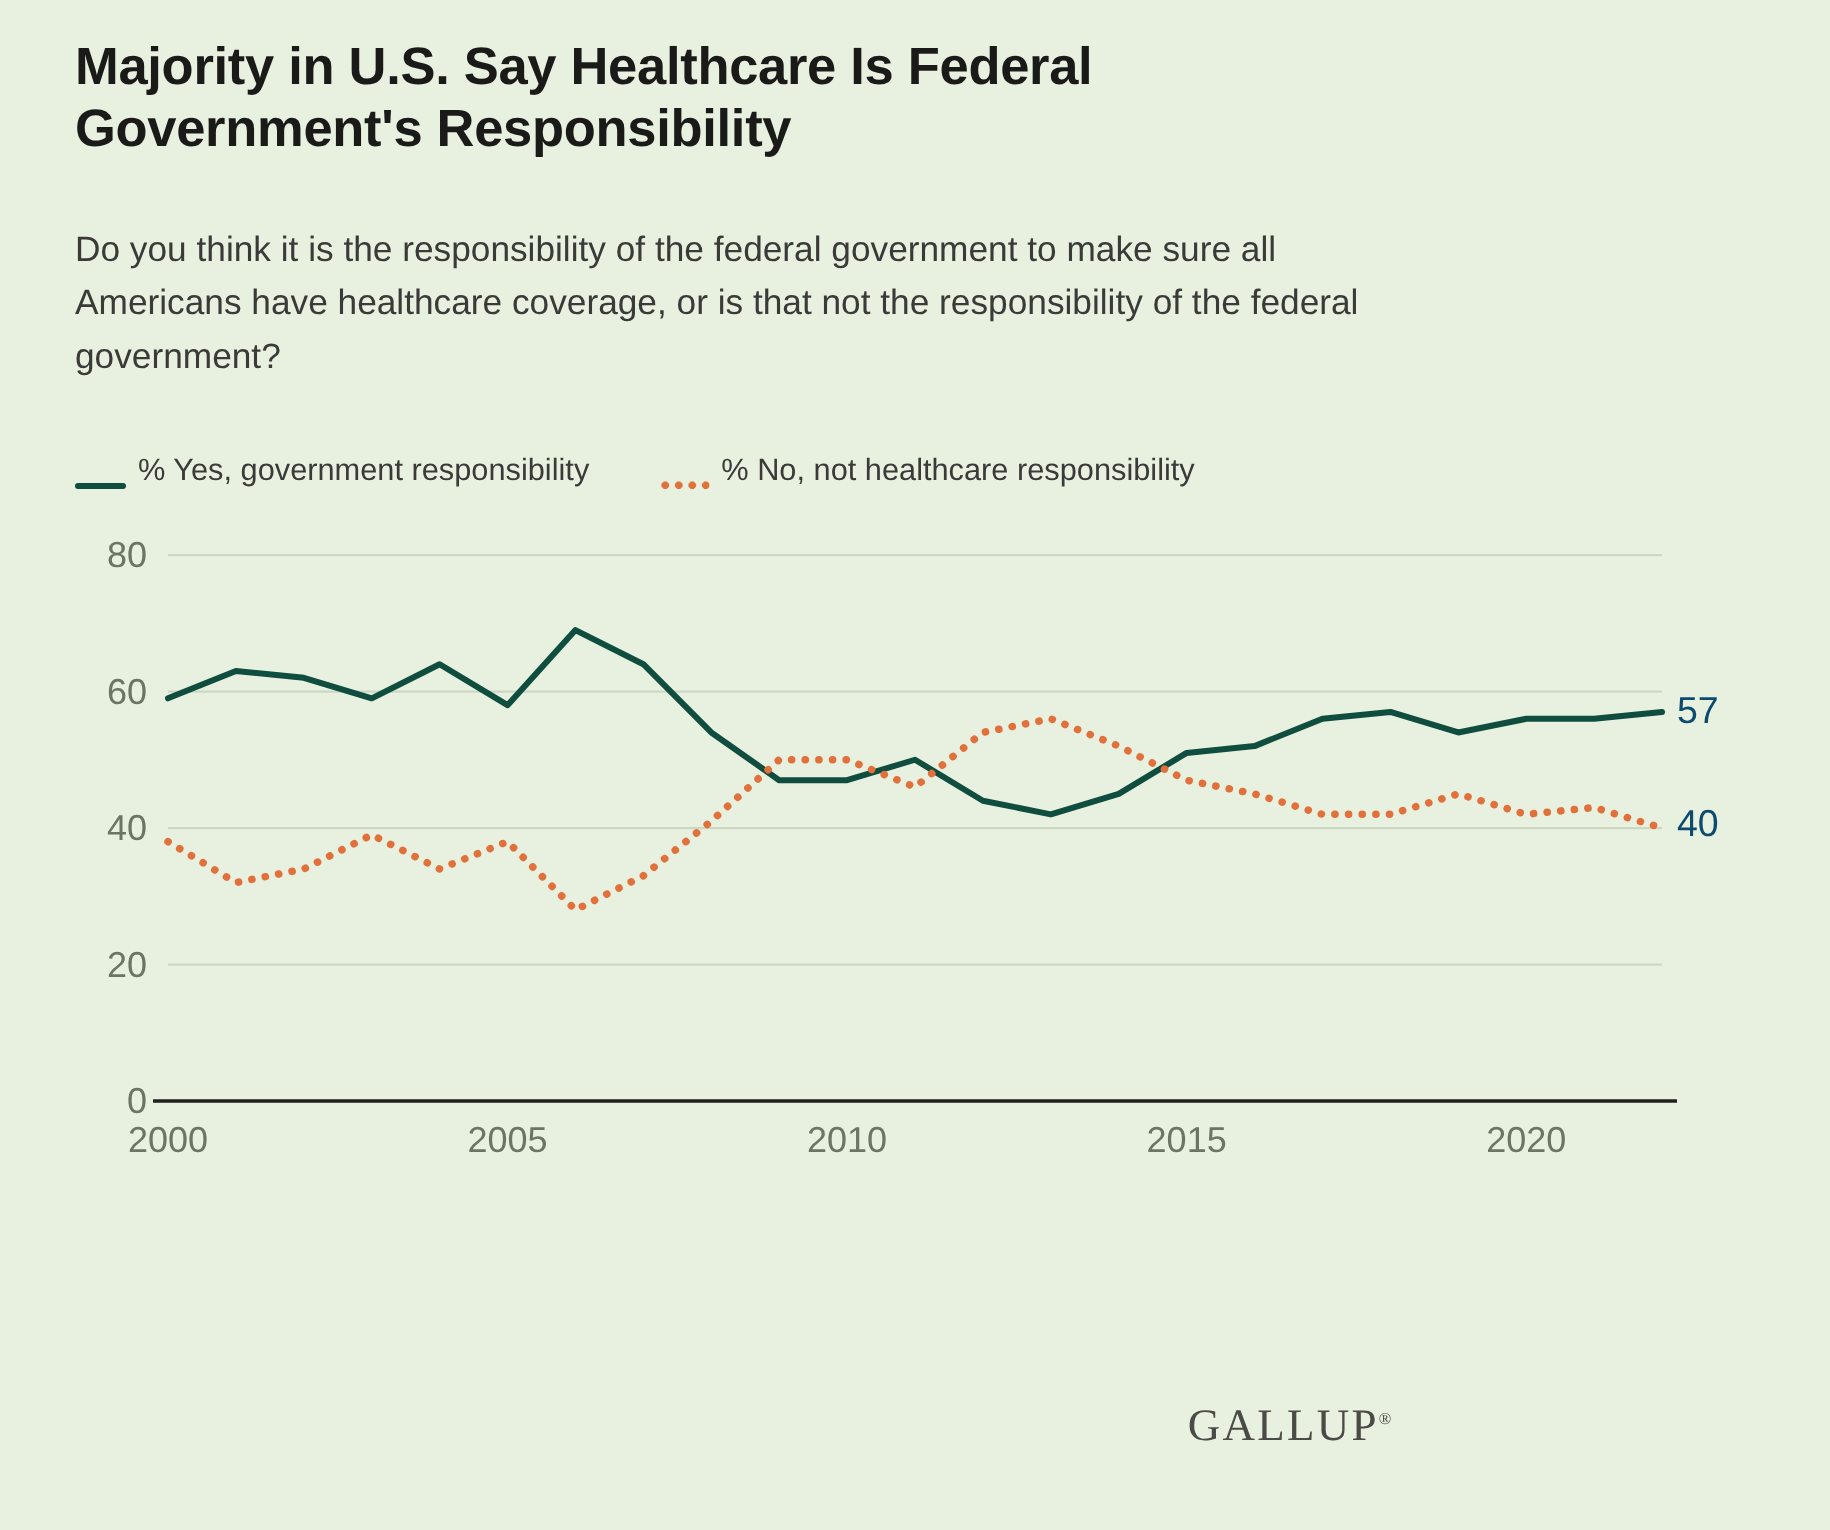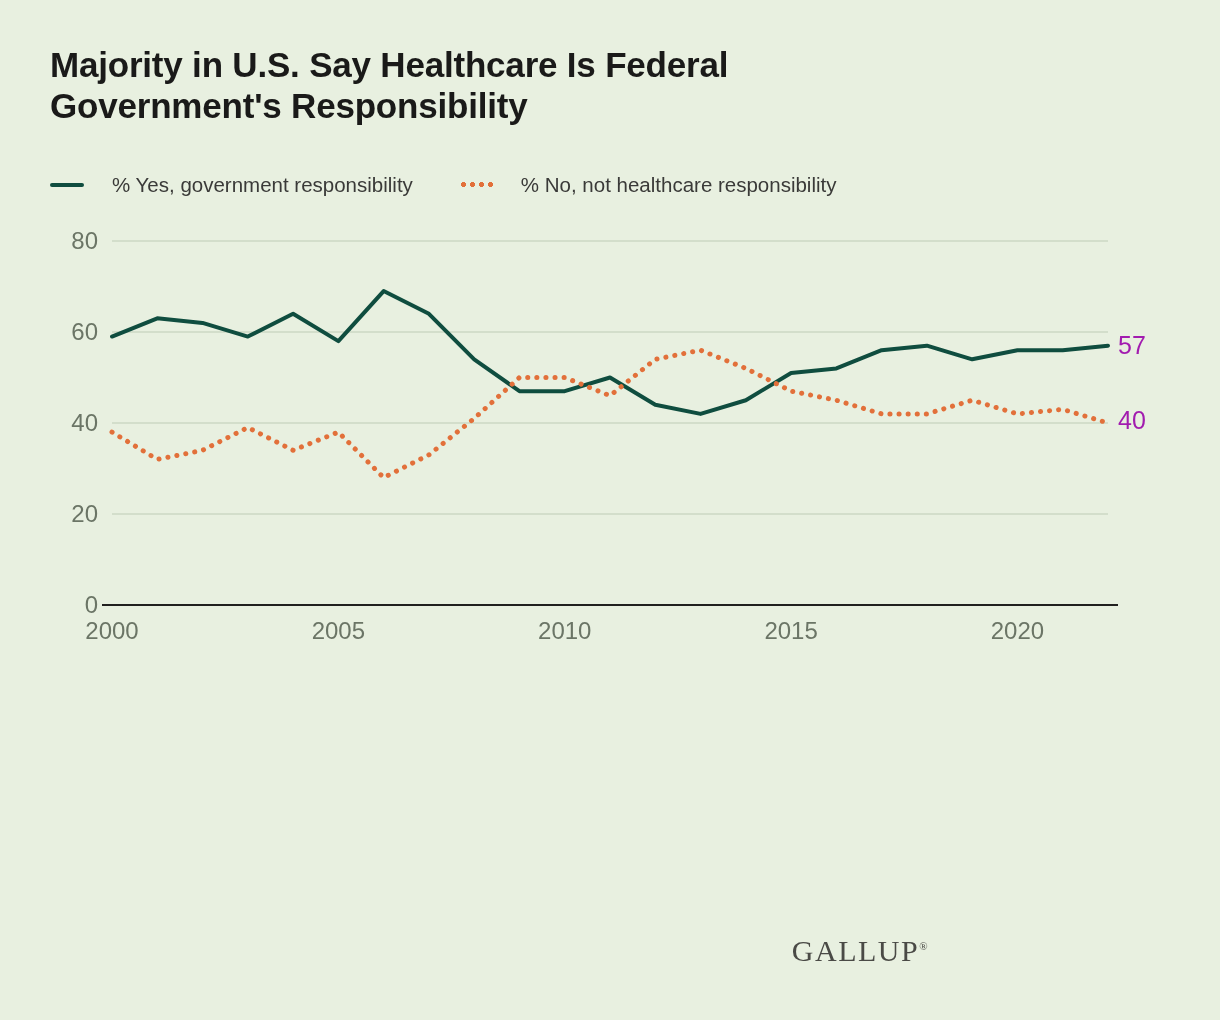--- a/index.html
+++ b/index.html
@@ -12,21 +12,21 @@
     background: #e8f0e0;
     font-family: "Liberation Sans", sans-serif;
     color: #20201f;
     overflow: hidden;
   }
   .page {
     position: relative;
     width: 996px;
     height: 1020px;
     box-sizing: border-box;
-    padding: 44px 50px 0 50px;
+    padding: 24px 50px 0 50px;
   }
   .title {
     font-size: 35px;
     font-weight: bold;
     line-height: 1.18;
     letter-spacing: -0.2px;
     color: #1a1a19;
     margin: 0 0 0 0;
     max-width: 1080px;
   }
@@ -41,22 +41,22 @@
   .legend {
     margin-top: 46px;
     display: flex;
     align-items: center;
     gap: 46px;
     font-size: 20.5px;
     color: #3a3a38;
   }
   .legend-item {
     display: flex;
-    align-items: center;
-    gap: 28px;
+    align-items: flex-end;
+    gap: 8px;
   }
   .swatch-solid {
     display: inline-block;
     width: 34px;
     height: 4px;
     background: #0f4d3f;
     border-radius: 2px;
   }
   .swatch-dotted {
     display: inline-block;
@@ -72,21 +72,21 @@
     margin-top: 26px;
     width: 1120px;
     height: 440px;
   }
   .chart-svg {
     display: block;
   }
   .endlabel {
     position: absolute;
     font-size: 25px;
-    color: #a21caf;
+    color: #0c4a6e;
   }
   .endlabel-yes { left: 1068px; top: 108px; }
   .endlabel-no  { left: 1068px; top: 183px; }
   .gallup {
     position: absolute;
     right: 67px;
     bottom: 52px;
     font-family: "Liberation Serif", serif;
     font-size: 30px;
     letter-spacing: 1.5px;
@@ -97,20 +97,21 @@
     vertical-align: super;
   }
 </style>
 </head>
 <body>
 
 <div class="page">
 
   <h1 class="title">Majority in U.S. Say Healthcare Is Federal Government's Responsibility</h1>
 
+  <p class="subtitle">Do you think it is the responsibility of the federal government to make sure all Americans have healthcare coverage, or is that not the responsibility of the federal government?</p>
 
   <div class="legend">
     <div class="legend-item">
       <span class="swatch-solid"></span>
       <span>% Yes, government responsibility</span>
     </div>
     <div class="legend-item">
       <span class="swatch-dotted"></span>
       <span>% No, not healthcare responsibility</span>
     </div>

